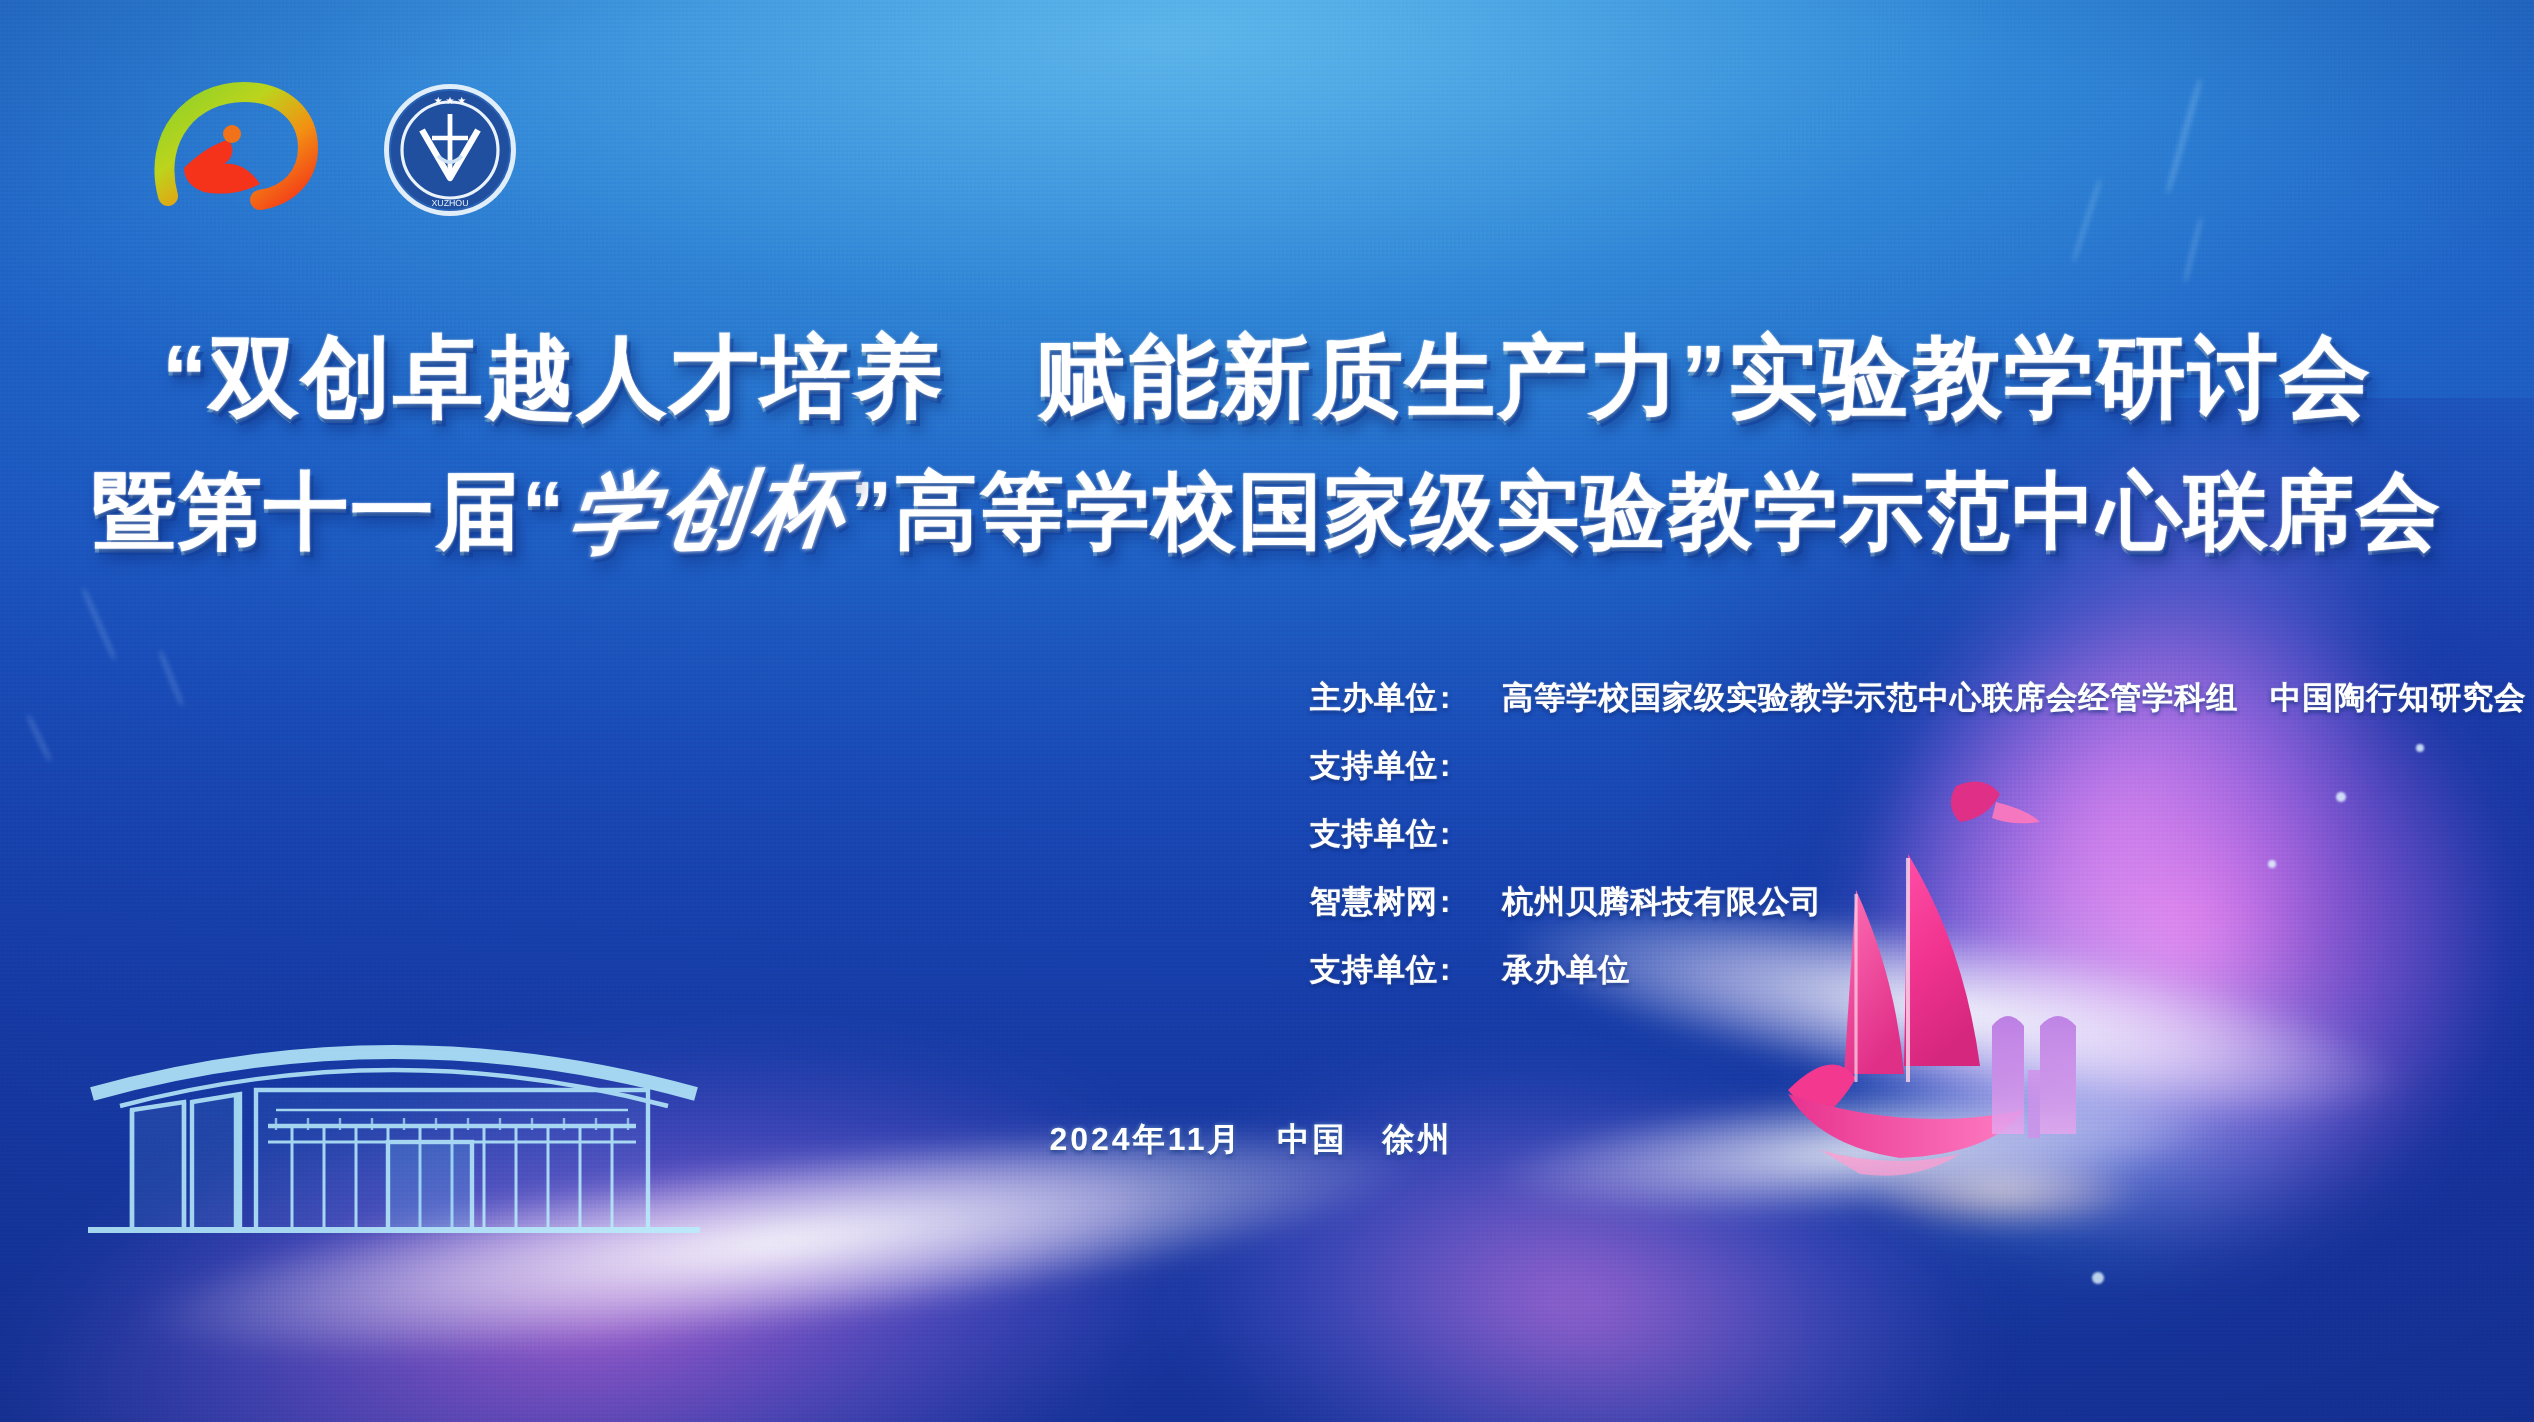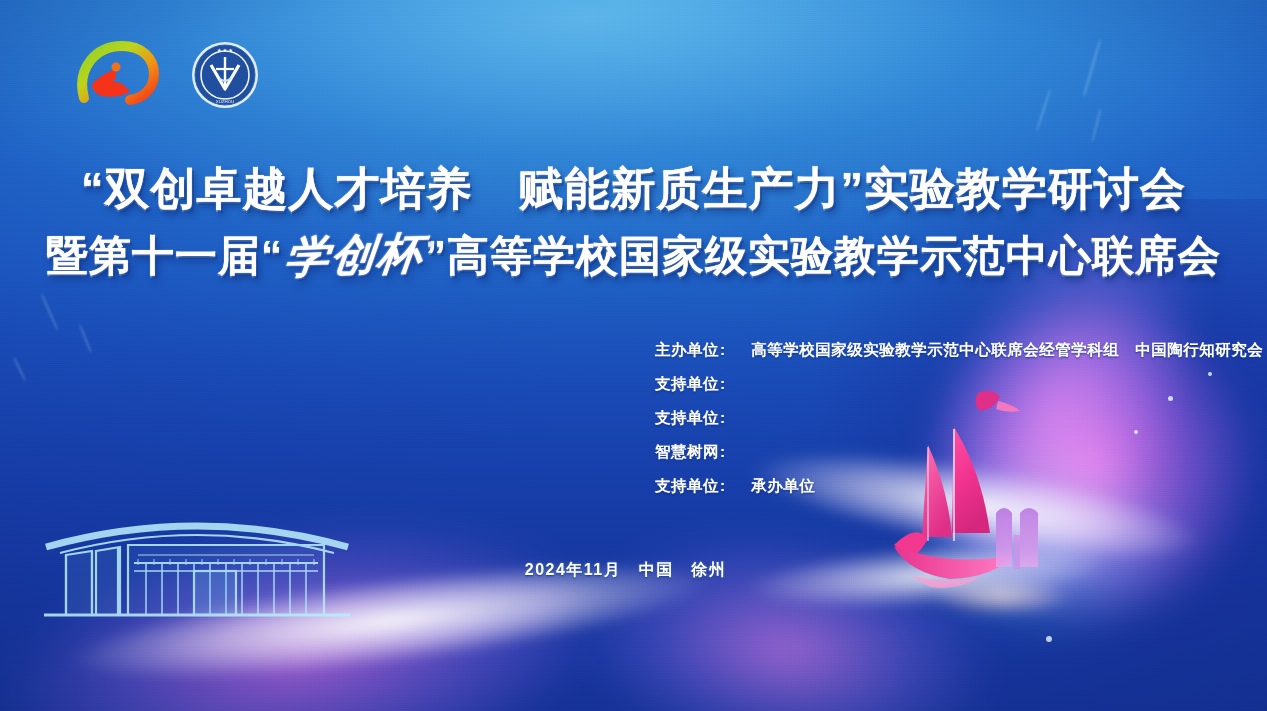--- a/index.html
+++ b/index.html
@@ -247,20 +247,21 @@
       <span class="info-label">支持单位</span>
       <span class="info-colon">:</span>
     </div>
     <div class="info-row">
       <span class="info-label">支持单位</span>
       <span class="info-colon">:</span>
     </div>
     <div class="info-row">
       <span class="info-label">智慧树网</span>
       <span class="info-colon">:</span>
+      <span class="info-value">杭州贝腾科技有限公司</span>
     </div>
     <div class="info-row">
       <span class="info-label">支持单位</span>
       <span class="info-colon">:</span>
       <span class="info-value">承办单位</span>
     </div>
   </div>
 
   <div class="date-line">2024年11月　中国　徐州</div>
 

